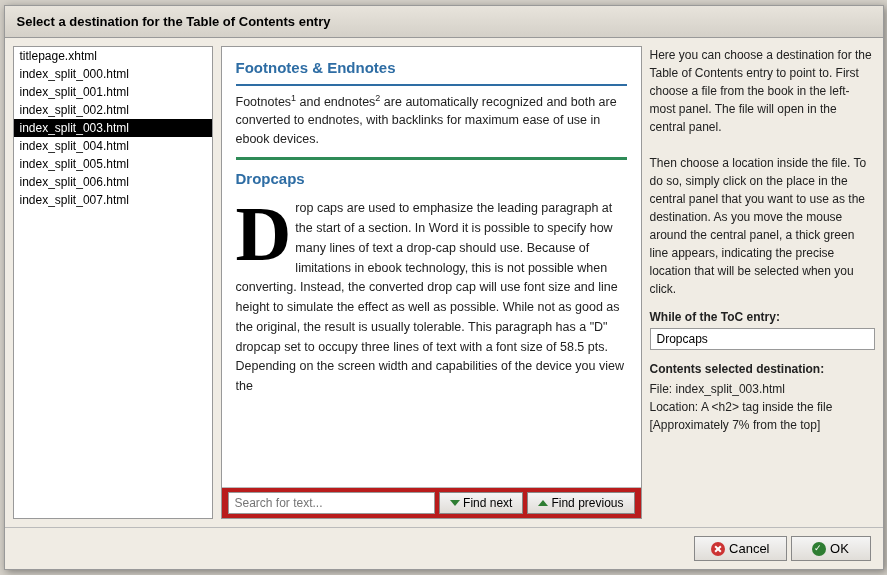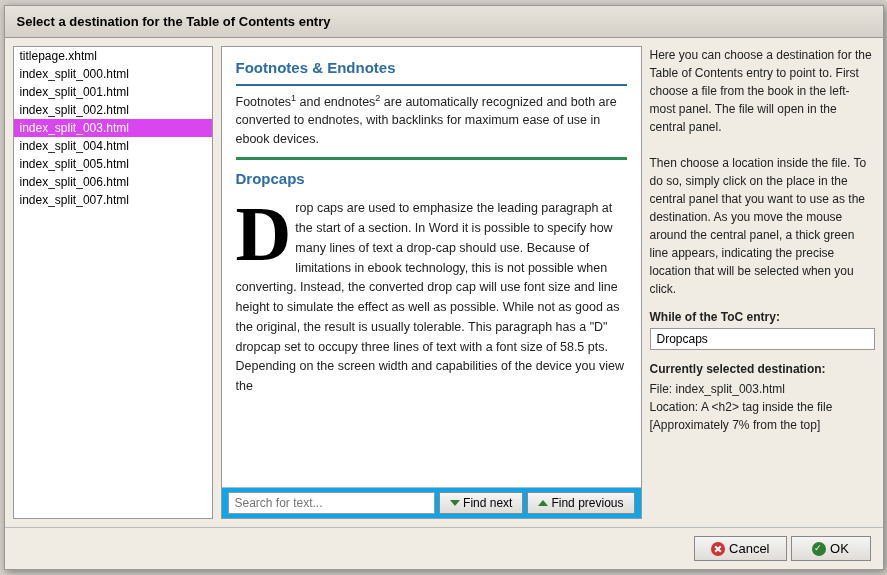--- a/index.html
+++ b/index.html
@@ -47,21 +47,21 @@
       overflow-y: auto;
     }
     .file-item {
       padding: 2px 6px;
       font-size: 12px;
       cursor: pointer;
       color: #000;
       white-space: nowrap;
     }
     .file-item.selected {
-      background: #d946ef;
+      background: #000000;
       color: #fff;
     }
     
     .center-panel {
       flex: 1;
       display: flex;
       flex-direction: column;
       border: 1px solid #999;
       background: #fff;
       overflow: hidden;
@@ -120,21 +120,21 @@
       font-size: 12.5px;
       color: #222;
       line-height: 1.5;
     }
     .search-bar {
       display: flex;
       align-items: center;
       border-top: 1px solid #bbb;
       padding: 4px 6px;
       gap: 4px;
-      background: #0ea5e9;
+      background: #b91c1c;
     }
     .search-input {
       flex: 1;
       padding: 3px 6px;
       border: 1px solid #999;
       font-size: 12px;
       background: #fff;
       color: #888;
     }
     .search-btn {
@@ -304,21 +304,21 @@
       </div>
     </div>
 
     <div class="right-panel">
       <p class="description">Here you can choose a destination for the Table of Contents entry to point to. First choose a file from the book in the left-most panel. The file will open in the central panel.<br><br>Then choose a location inside the file. To do so, simply click on the place in the central panel that you want to use as the destination. As you move the mouse around the central panel, a thick green line appears, indicating the precise location that will be selected when you click.</p>
       <div>
         <div class="field-label">While of the ToC entry:</div>
         <input type="text" value="Dropcaps" style="">
       </div>
       <div>
-        <div class="field-label">Currently selected destination:</div>
+        <div class="field-label">Contents selected destination:</div>
         <div class="selected-dest">
           <div>File: index_split_003.html</div>
           <div>Location: A &lt;h2&gt; tag inside the file</div>
           <div>[Approximately 7% from the top]</div>
         </div>
       </div>
     </div>
   </div>
 
   <div class="dialog-footer">

